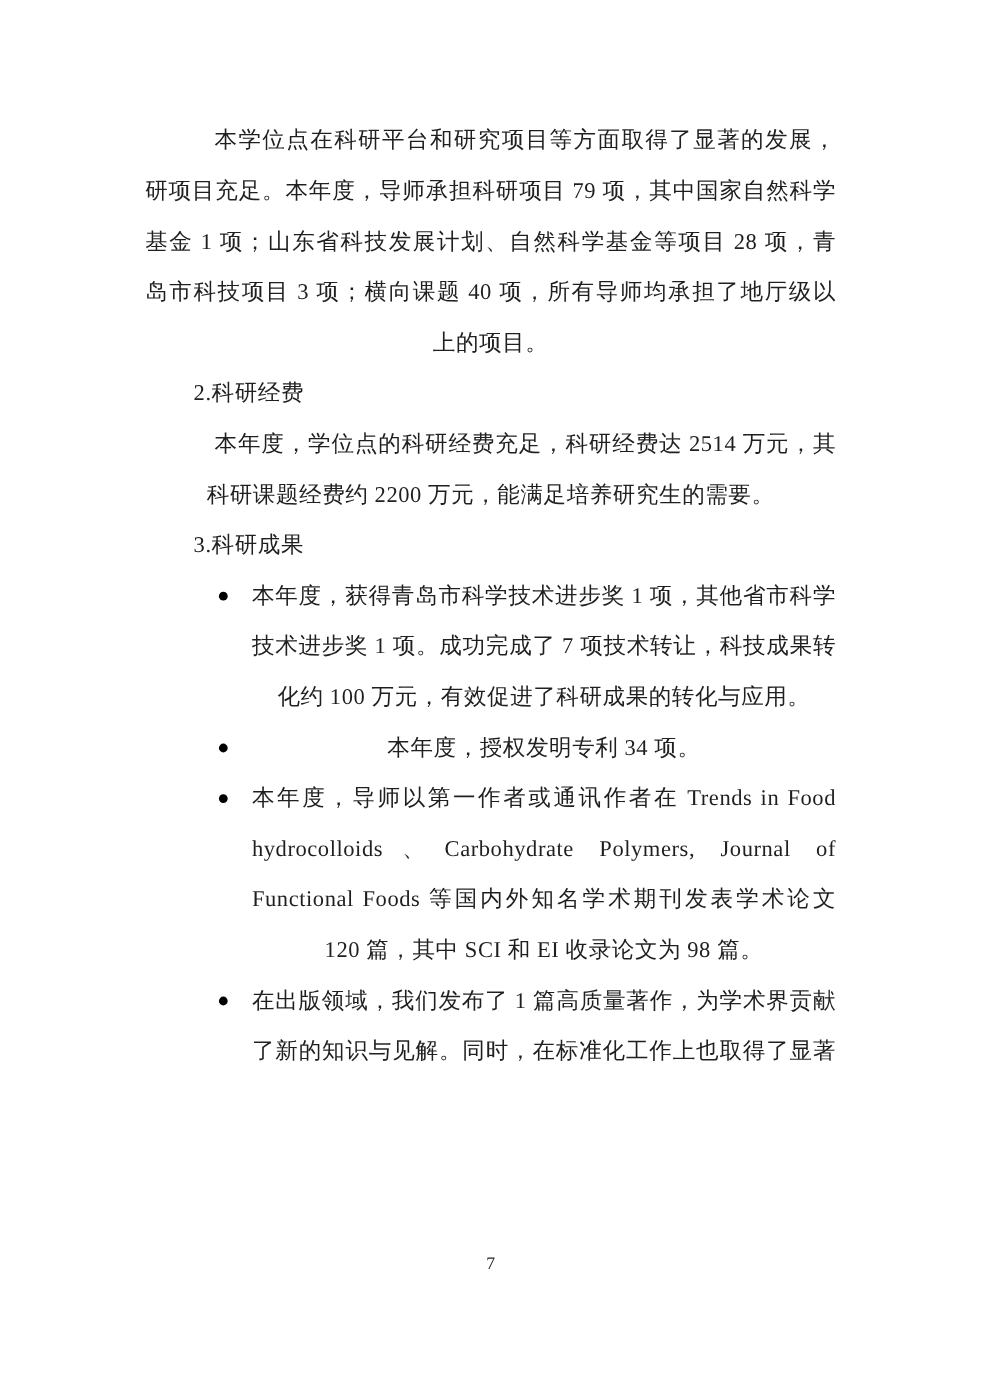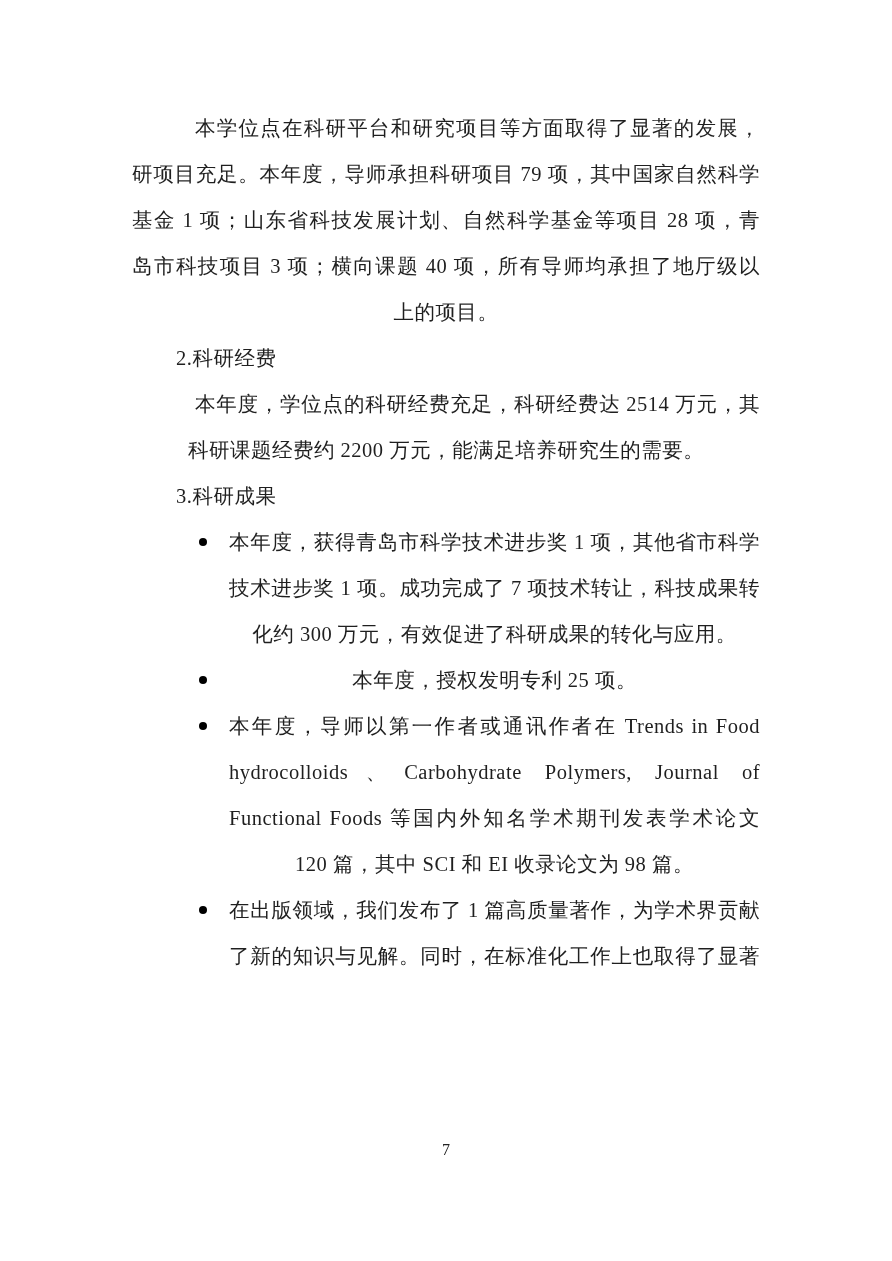--- a/index.html
+++ b/index.html
@@ -81,25 +81,25 @@
       <div class="line fill">岛市科技项目 3 项；横向课题 40 项，所有导师均承担了地厅级以</div>
       <div class="line">上的项目。</div>
       <div class="line heading">2.科研经费</div>
       <div class="line indent fill">本年度，学位点的科研经费充足，科研经费达 2514 万元，其</div>
       <div class="line">科研课题经费约 2200 万元，能满足培养研究生的需要。</div>
       <div class="line heading">3.科研成果</div>
       <div class="bullet">
         <div class="marker"></div>
         <div class="line fill">本年度，获得青岛市科学技术进步奖 1 项，其他省市科学</div>
         <div class="line fill">技术进步奖 1 项。成功完成了 7 项技术转让，科技成果转</div>
-        <div class="line">化约 300 万元，有效促进了科研成果的转化与应用。</div>
+        <div class="line">化约 100 万元，有效促进了科研成果的转化与应用。</div>
       </div>
       <div class="bullet">
         <div class="marker"></div>
-        <div class="line">本年度，授权发明专利 25 项。</div>
+        <div class="line">本年度，授权发明专利 34 项。</div>
       </div>
       <div class="bullet">
         <div class="marker"></div>
         <div class="line fill">本年度，导师以第一作者或通讯作者在 Trends in Food</div>
         <div class="line fill">hydrocolloids、Carbohydrate Polymers, Journal of</div>
         <div class="line fill">Functional Foods 等国内外知名学术期刊发表学术论文</div>
         <div class="line">120 篇，其中 SCI 和 EI 收录论文为 98 篇。</div>
       </div>
       <div class="bullet">
         <div class="marker"></div>

